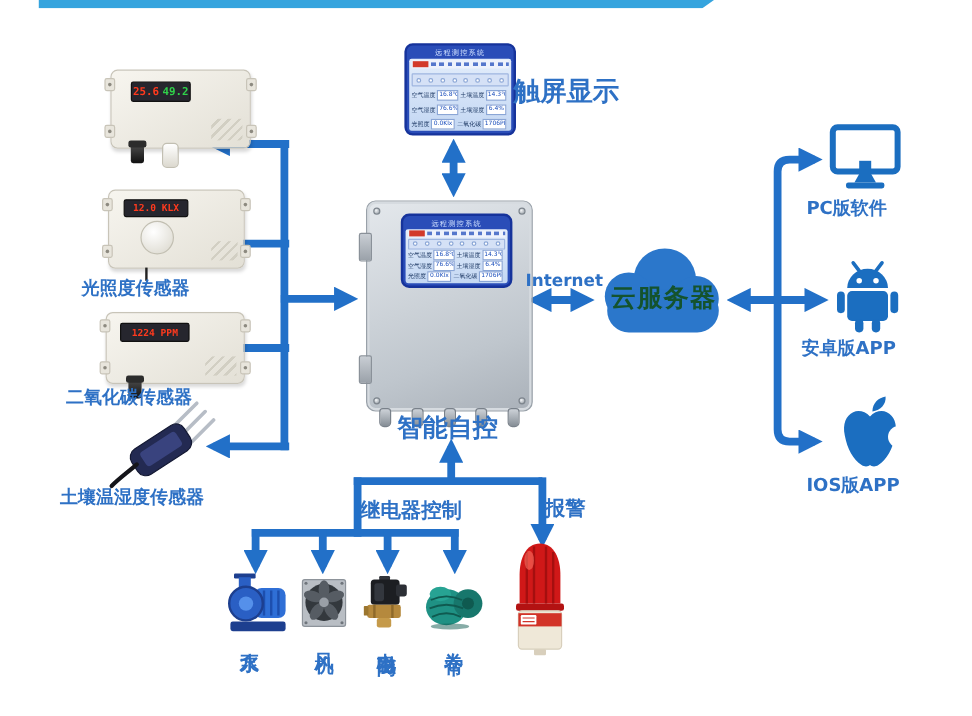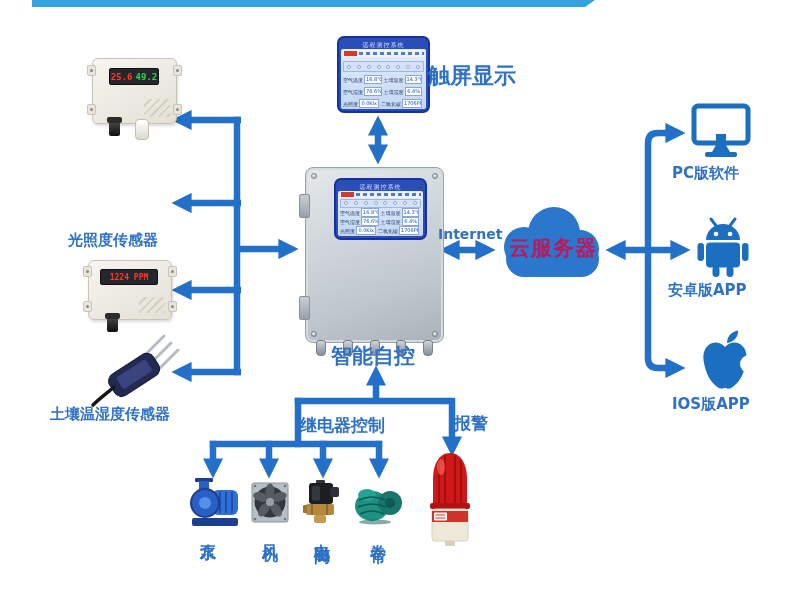--- a/index.html
+++ b/index.html
@@ -51,38 +51,38 @@
   .panel-title{font-size:11px;font-weight:bold;letter-spacing:4px;line-height:13px;}
   .panel-sub{font-size:6px;letter-spacing:3px;line-height:9px;}
   .panel-tel{font-size:4.5px;line-height:7px;opacity:.9;}
   .panel-url{font-size:4.5px;line-height:6px;opacity:.9;}
   .conn-row{position:absolute;left:10px;top:172px;width:117px;display:flex;justify-content:space-between;}
   .conn{width:10px;height:16px;border-radius:3px 3px 4px 4px;
         background:linear-gradient(#cdd2d8,#868e96);border:1px solid #79818a;box-sizing:border-box;}
 
   
   .sensor{background:linear-gradient(150deg,#f7f5ef,#e3e0d6);border:1px solid #c8c4b8;border-radius:6px;
-          box-shadow:1px 2px 3px rgba(0,0,0,.15);}
+          box-shadow:1px 2px 3px rgba(0,0,0,.15);padding-left:32px;}
   .ear{position:absolute;width:7px;height:9px;background:#e8e5dc;border:1px solid #c8c4b8;border-radius:2px;}
   .ear::after{content:"";position:absolute;left:2px;top:3px;width:3px;height:3px;border-radius:50%;background:#8d8a80;}
   .led{position:absolute;background:#26262e;border-radius:2px;border:1px solid #111;
        font-family:"DejaVu Sans Mono",monospace;font-weight:bold;
        display:flex;align-items:center;justify-content:center;gap:3px;}
   .led .red{color:#ff3a1e;}
   .led .grn{color:#30d14a;}
   .vents{position:absolute;background:repeating-linear-gradient(135deg,transparent 0 4px,#d2cfc3 4px 6px);}
   .dome{position:absolute;border-radius:50%;background:radial-gradient(circle at 38% 32%,#ffffff,#d9d6cb);
         border:1px solid #c2bfb2;}
   .gland{position:absolute;width:11px;height:15px;background:linear-gradient(#4a4a4a,#101010);border-radius:2px;}
   .gland::before{content:"";position:absolute;left:-2px;top:-4px;width:15px;height:6px;background:#2c2c2c;border-radius:2px;}
   .probe{position:absolute;width:12px;height:19px;background:linear-gradient(#ffffff,#dcd9cf);
          border:1px solid #c2bfb2;border-radius:4px;}
   .cable{position:absolute;width:2px;height:11px;background:#222;}
 
-  .cloud-text{position:absolute;z-index:3;color:#be185d;font-weight:bold;font-size:21px;letter-spacing:1px;text-align:center;}
+  .cloud-text{position:absolute;z-index:3;color:#14532d;font-weight:bold;font-size:21px;letter-spacing:1px;text-align:center;}
 </style>
 </head>
 <body>
 
 <div class="canvas">
 
   <div class="abs topbar"></div>
 
   <svg class="lines-svg" width="810" height="597" viewBox="0 0 810 597">
     <defs>
@@ -219,33 +219,46 @@
       <div class="ear" style="right:-6px;bottom:8px;"></div>
     <div class="led" style="left:16px;top:9px;width:48px;height:15px;font-size:9px;">
       <span class="red">25.6</span>
         <span class="grn">49.2</span>
     </div>
     <div class="vents" style="right:6px;bottom:6px;width:26px;height:18px;"></div>
     <div class="gland" style="left:16px;bottom:-13px;"></div>
     <div class="probe" style="left:42px;bottom:-17px;"></div>
   </div>
 
+  <div class="comp sensor" style="left:90px;top:158px;width:80px;height:64px;">
+    <div class="ear" style="left:-6px;top:6px;"></div>
+      <div class="ear" style="right:-6px;top:6px;"></div>
+    <div class="ear" style="left:-6px;bottom:8px;"></div>
+      <div class="ear" style="right:-6px;bottom:8px;"></div>
+    <div class="led" style="left:12px;top:7px;width:52px;height:13px;font-size:8px;">
+      <span class="red">12.0 KLX</span>
+    </div>
+    <div class="dome" style="left:26px;top:25px;width:26px;height:26px;"></div>
+    <div class="vents" style="right:5px;bottom:6px;width:22px;height:16px;"></div>
+    <div class="cable" style="left:30px;bottom:-11px;"></div>
+  </div>
   <div class="lbl" style="left:68px;top:231px;width:120px;font-size:15px;">光照度传感器</div>
 
   <div class="comp sensor" style="left:88px;top:260px;width:82px;height:58px;">
     <div class="ear" style="left:-6px;top:5px;"></div>
       <div class="ear" style="right:-6px;top:5px;"></div>
     <div class="ear" style="left:-6px;bottom:7px;"></div>
       <div class="ear" style="right:-6px;bottom:7px;"></div>
     <div class="led" style="left:11px;top:8px;width:56px;height:14px;font-size:8px;">
       <span class="red">1224 PPM</span>
     </div>
     <div class="vents" style="right:6px;bottom:6px;width:26px;height:16px;"></div>
     <div class="gland" style="left:18px;bottom:-13px;"></div>
   </div>
+  <div class="lbl" style="left:55px;top:322px;width:140px;font-size:15px;">二氧化碳传感器</div>
 
   <svg class="comp" style="left:88px;top:330px;" width="92" height="78" viewBox="0 0 92 78">
     <g stroke="#b7bdc6" stroke-width="3" stroke-linecap="round">
       <line x1="54" y1="28" x2="76" y2="6"></line>
       <line x1="61" y1="35" x2="83" y2="13"></line>
       <line x1="68" y1="42" x2="90" y2="20"></line>
     </g>
     <g transform="rotate(-33 45 45)">
       <rect x="20" y="33" width="52" height="25" rx="8" fill="#232a52" stroke="#141933" stroke-width="1"></rect>
       <rect x="29" y="38" width="35" height="14" rx="3" fill="#39437e"></rect>

